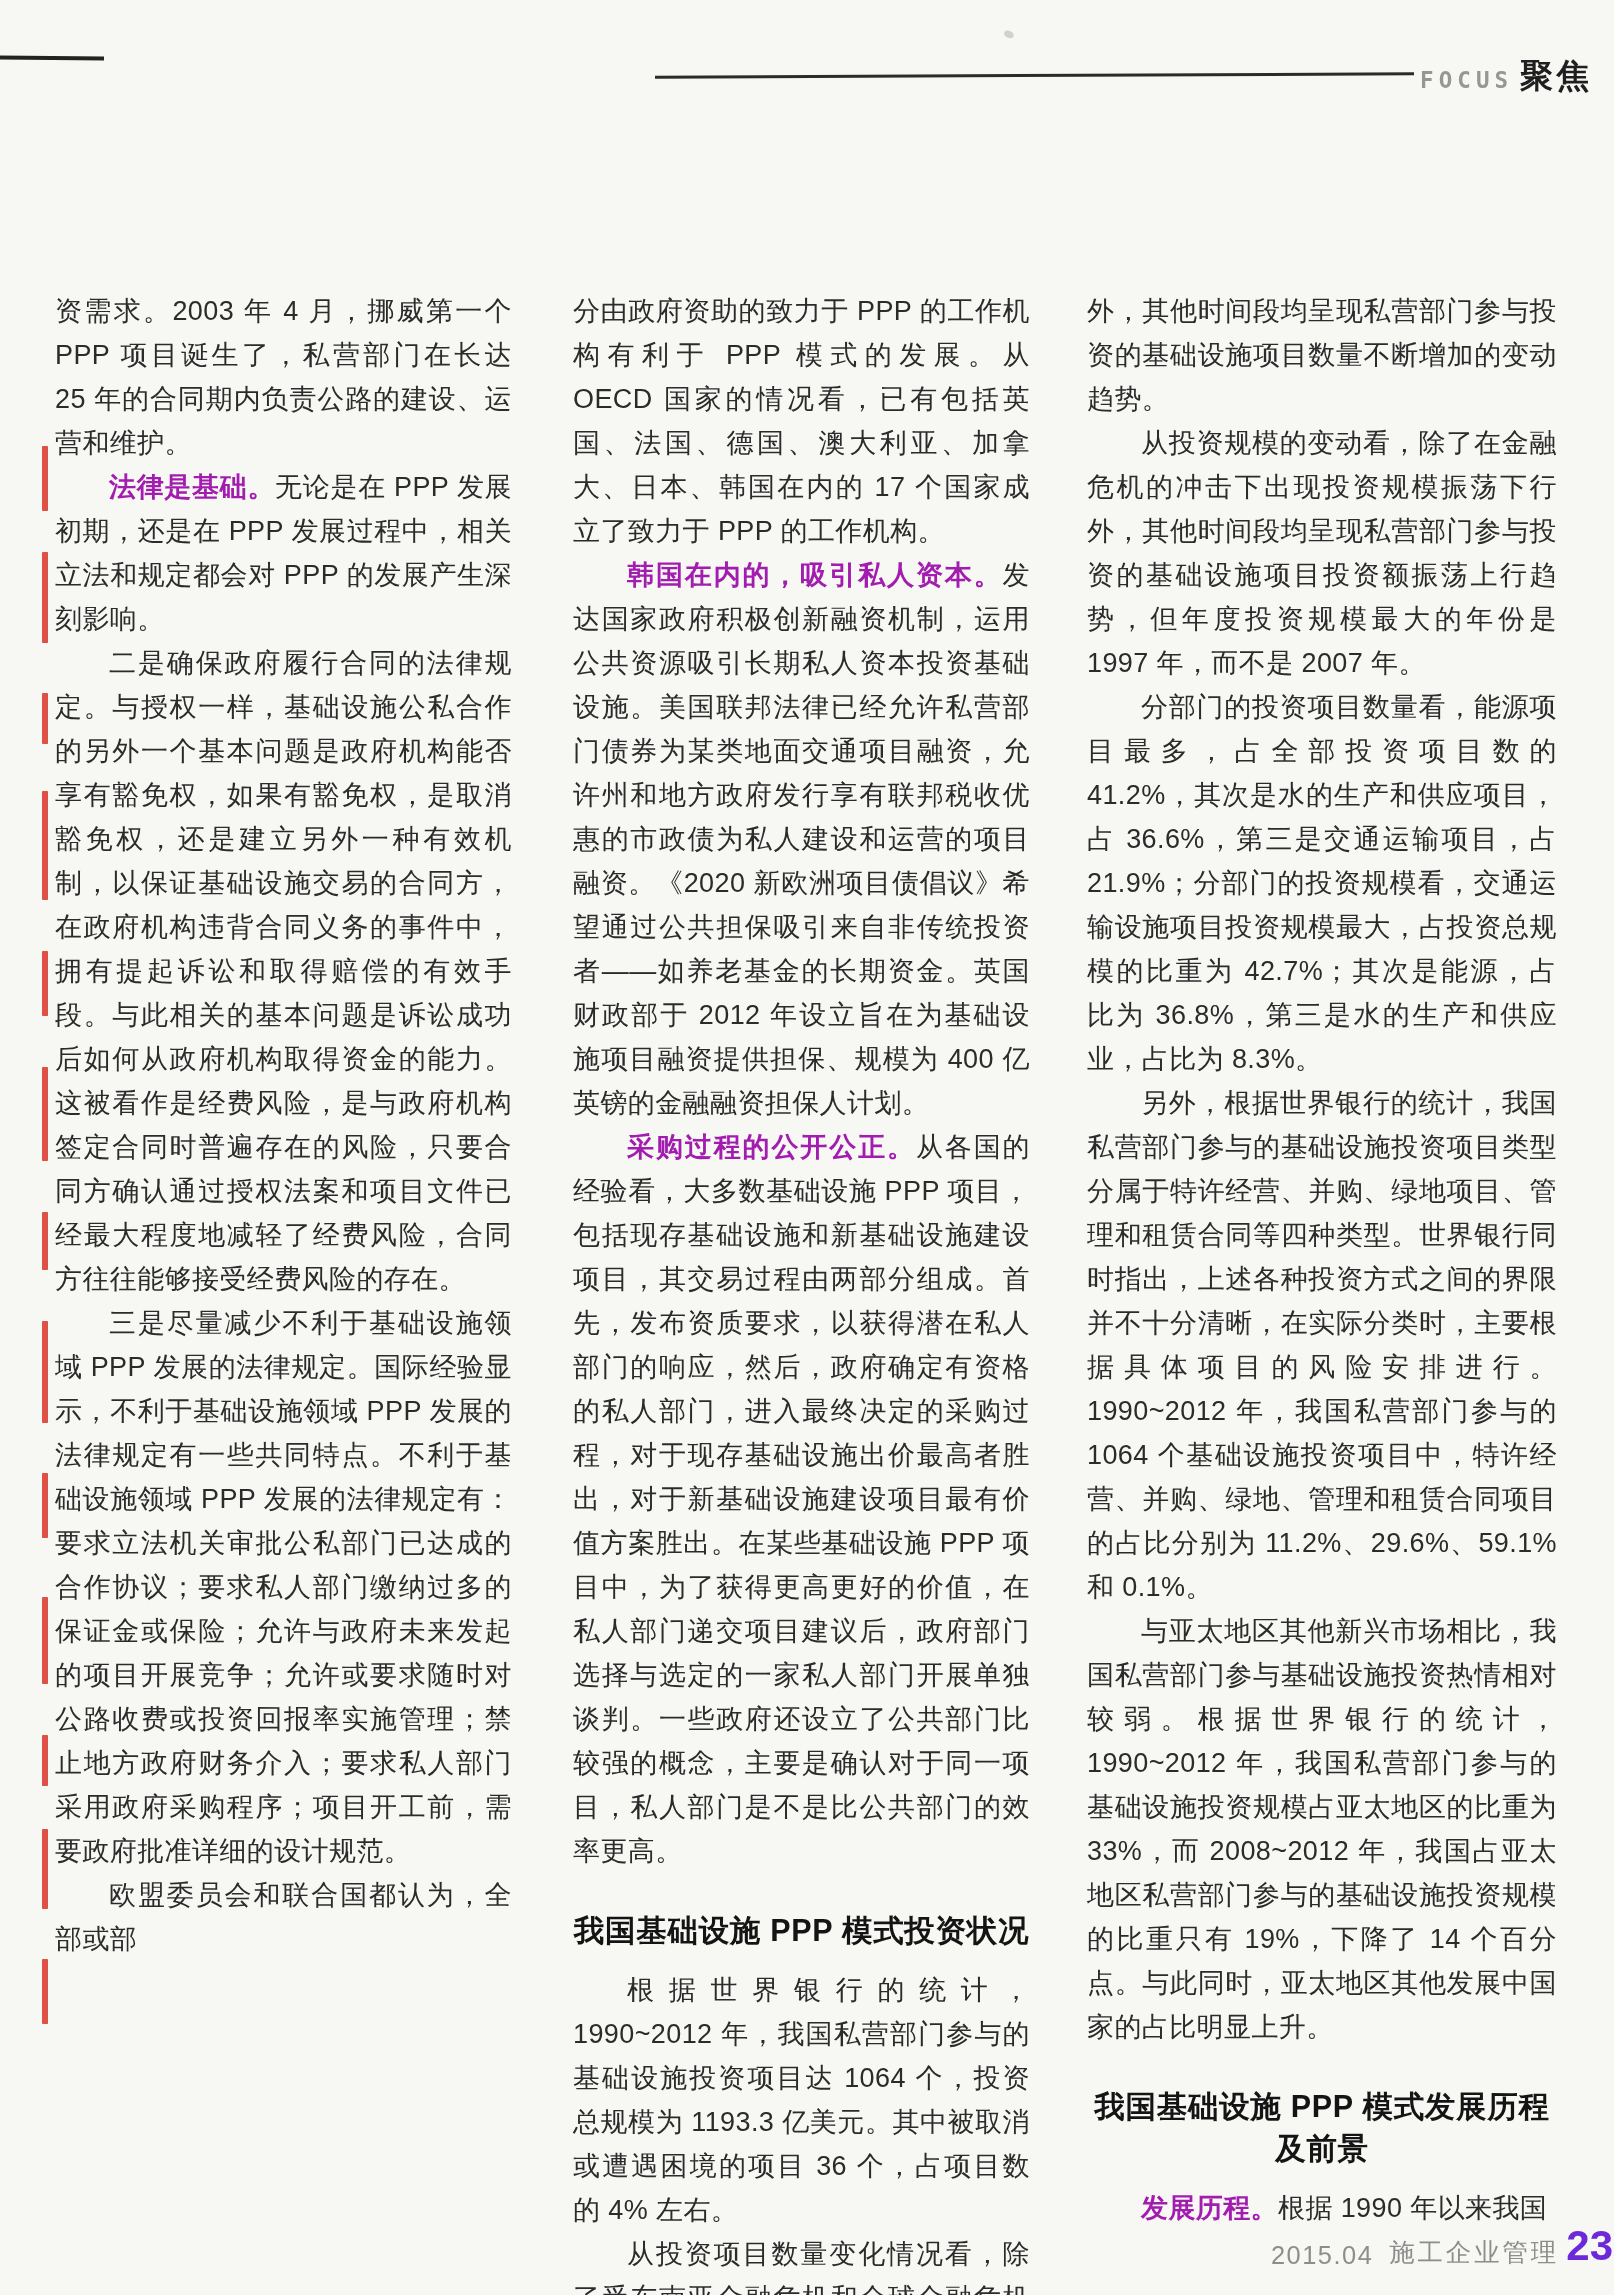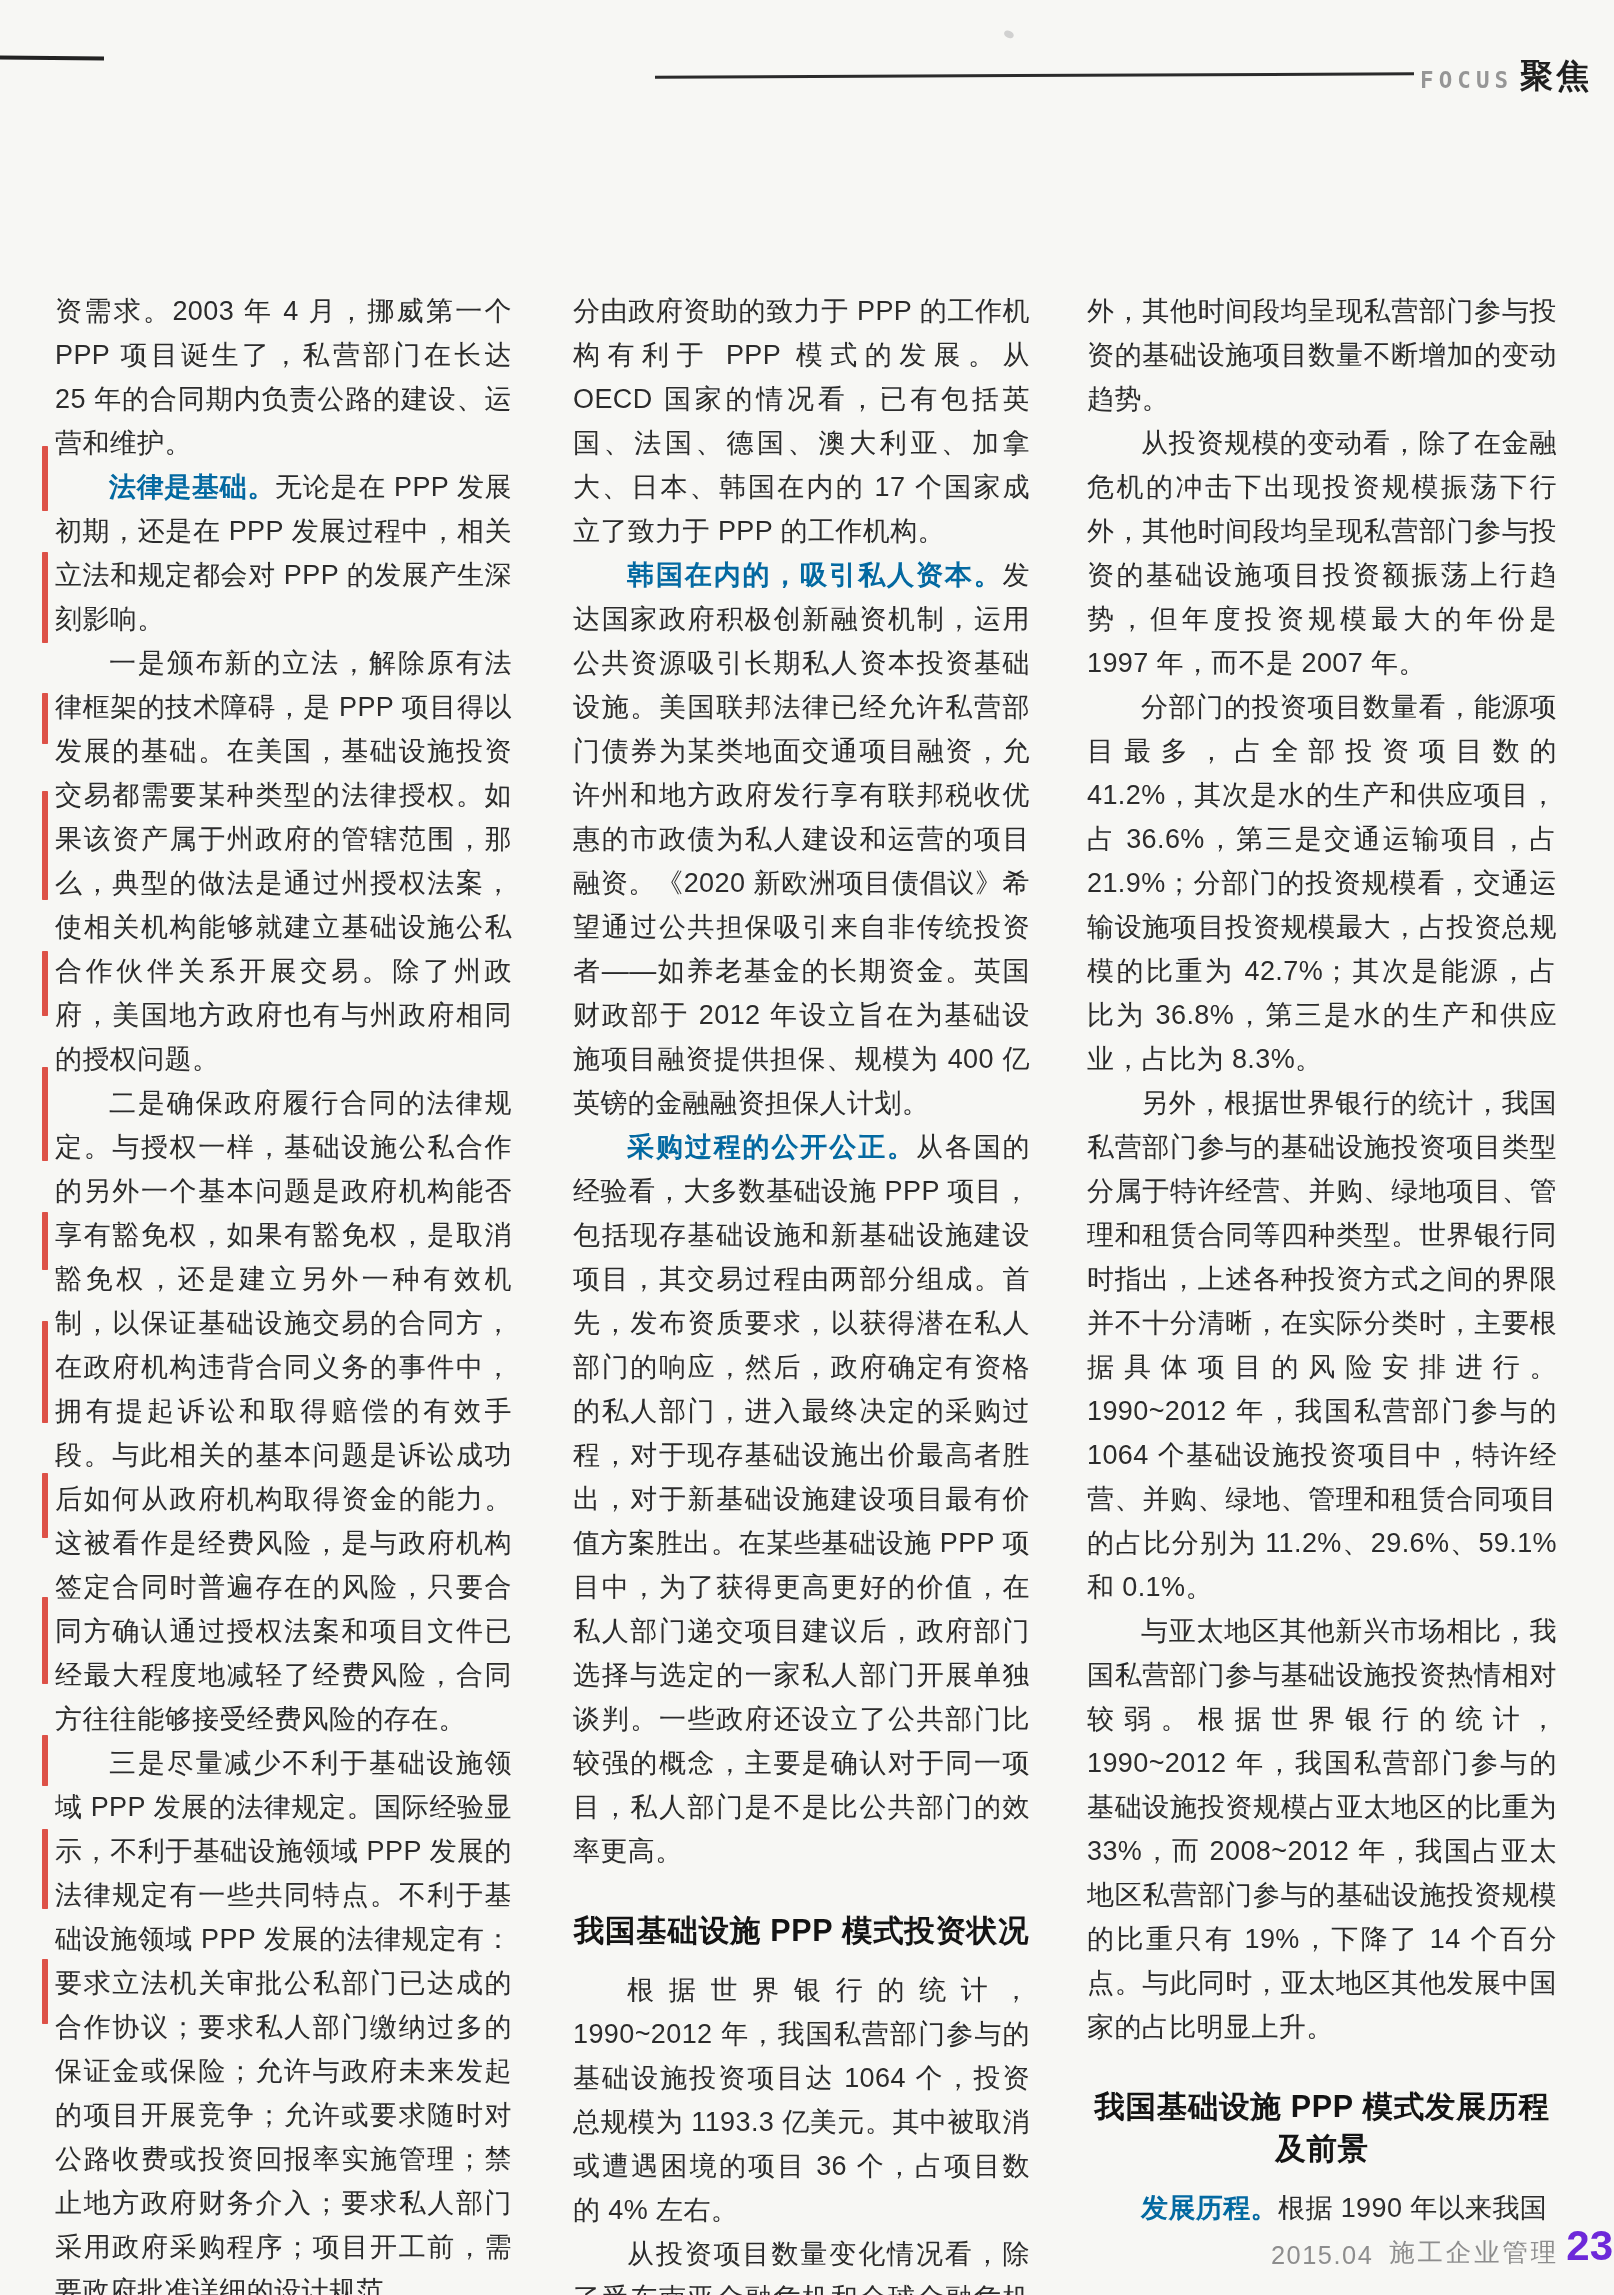--- a/index.html
+++ b/index.html
@@ -70,21 +70,21 @@
     letter-spacing: 0.4px;
     color: #2b2b2b;
     text-align: justify;
   }
   .column-1 { left: 55px; }
   .column-2 { left: 573px; }
   .column-3 { left: 1087px; width: 470px; }
 
   .para { margin: 0; text-align: justify; }
   .para.indent { text-indent: 2em; }
-  .para strong { font-weight: bold; color: #0369a1; font-family: Liberation Serif, serif; }
+  .para strong { font-weight: bold; color: #a21caf; font-family: Liberation Serif, serif; }
 
   .section-heading {
     font-size: 30.5px;
     line-height: 42px;
     font-weight: bold;
     color: #141414;
     margin: 36px 0 17.4px 0;
     letter-spacing: 0.7px;
     text-align: center;
   }
@@ -125,21 +125,20 @@
       <div class="red-mark" style="top: 1473px; height: 65px; background: rgb(217, 58, 47);"></div>
       <div class="red-mark" style="top: 1597px; height: 87px; background: rgb(217, 58, 47);"></div>
       <div class="red-mark" style="top: 1735px; height: 51px; background: rgb(217, 58, 47);"></div>
       <div class="red-mark" style="top: 1829px; height: 80px; background: rgb(217, 58, 47);"></div>
       <div class="red-mark" style="top: 1959px; height: 65px; background: rgb(217, 58, 47);"></div>
     </div>
 
   <div class="column column-1">
       <p class="para">资需求。2003 年 4 月，挪威第一个 PPP 项目诞生了，私营部门在长达 25 年的合同期内负责公路的建设、运营和维护。</p>
       <p class="para indent"><strong>法律是基础。</strong>无论是在 PPP 发展初期，还是在 PPP 发展过程中，相关立法和规定都会对 PPP 的发展产生深刻影响。</p>
-      <p class="para indent">一是颁布新的立法，解除原有法律框架的技术障碍，是 PPP 项目得以发展的基础。在美国，基础设施投资交易都需要某种类型的法律授权。如果该资产属于州政府的管辖范围，那么，典型的做法是通过州授权法案，使相关机构能够就建立基础设施公私合作伙伴关系开展交易。除了州政府，美国地方政府也有与州政府相同的授权问题。</p>
       <p class="para indent">二是确保政府履行合同的法律规定。与授权一样，基础设施公私合作的另外一个基本问题是政府机构能否享有豁免权，如果有豁免权，是取消豁免权，还是建立另外一种有效机制，以保证基础设施交易的合同方，在政府机构违背合同义务的事件中，拥有提起诉讼和取得赔偿的有效手段。与此相关的基本问题是诉讼成功后如何从政府机构取得资金的能力。这被看作是经费风险，是与政府机构签定合同时普遍存在的风险，只要合同方确认通过授权法案和项目文件已经最大程度地减轻了经费风险，合同方往往能够接受经费风险的存在。</p>
       <p class="para indent">三是尽量减少不利于基础设施领域 PPP 发展的法律规定。国际经验显示，不利于基础设施领域 PPP 发展的法律规定有一些共同特点。不利于基础设施领域 PPP 发展的法律规定有：要求立法机关审批公私部门已达成的合作协议；要求私人部门缴纳过多的保证金或保险；允许与政府未来发起的项目开展竞争；允许或要求随时对公路收费或投资回报率实施管理；禁止地方政府财务介入；要求私人部门采用政府采购程序；项目开工前，需要政府批准详细的设计规范。</p>
       <p class="para indent">欧盟委员会和联合国都认为，全部或部</p>
     </div>
   <div class="column column-2">
       <p class="para">分由政府资助的致力于 PPP 的工作机构有利于 PPP 模式的发展。从 OECD 国家的情况看，已有包括英国、法国、德国、澳大利亚、加拿大、日本、韩国在内的 17 个国家成立了致力于 PPP 的工作机构。</p>
       <p class="para indent"><strong>韩国在内的，吸引私人资本。</strong>发达国家政府积极创新融资机制，运用公共资源吸引长期私人资本投资基础设施。美国联邦法律已经允许私营部门债券为某类地面交通项目融资，允许州和地方政府发行享有联邦税收优惠的市政债为私人建设和运营的项目融资。《2020 新欧洲项目债倡议》希望通过公共担保吸引来自非传统投资者——如养老基金的长期资金。英国财政部于 2012 年设立旨在为基础设施项目融资提供担保、规模为 400 亿英镑的金融融资担保人计划。</p>
       <p class="para indent"><strong>采购过程的公开公正。</strong>从各国的经验看，大多数基础设施 PPP 项目，包括现存基础设施和新基础设施建设项目，其交易过程由两部分组成。首先，发布资质要求，以获得潜在私人部门的响应，然后，政府确定有资格的私人部门，进入最终决定的采购过程，对于现存基础设施出价最高者胜出，对于新基础设施建设项目最有价值方案胜出。在某些基础设施 PPP 项目中，为了获得更高更好的价值，在私人部门递交项目建议后，政府部门选择与选定的一家私人部门开展单独谈判。一些政府还设立了公共部门比较强的概念，主要是确认对于同一项目，私人部门是不是比公共部门的效率更高。</p>
       <h2 class="section-heading">我国基础设施 PPP 模式投资状况</h2>
       <p class="para indent">根据世界银行的统计，1990~2012 年，我国私营部门参与的基础设施投资项目达 1064 个，投资总规模为 1193.3 亿美元。其中被取消或遭遇困境的项目 36 个，占项目数的 4% 左右。</p>

